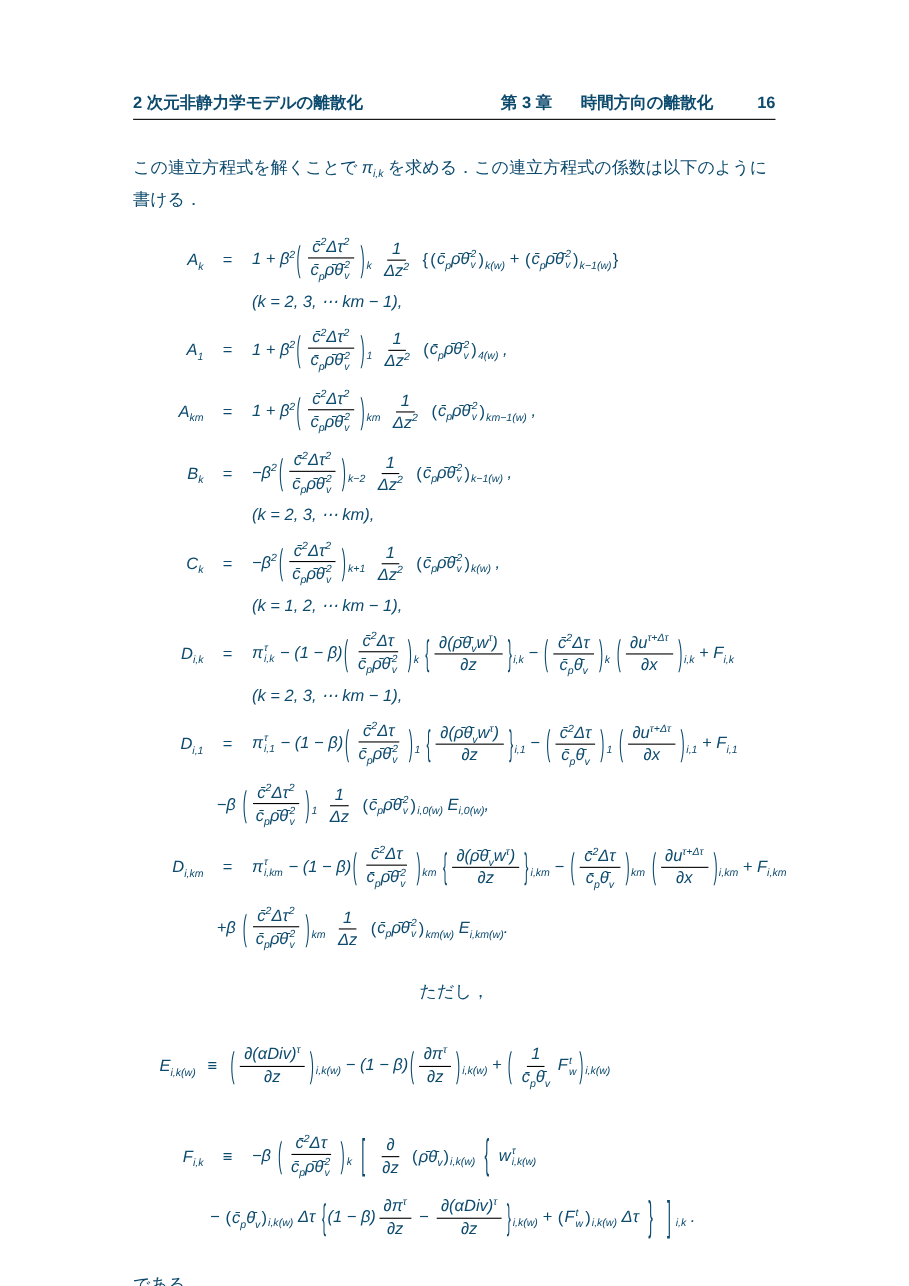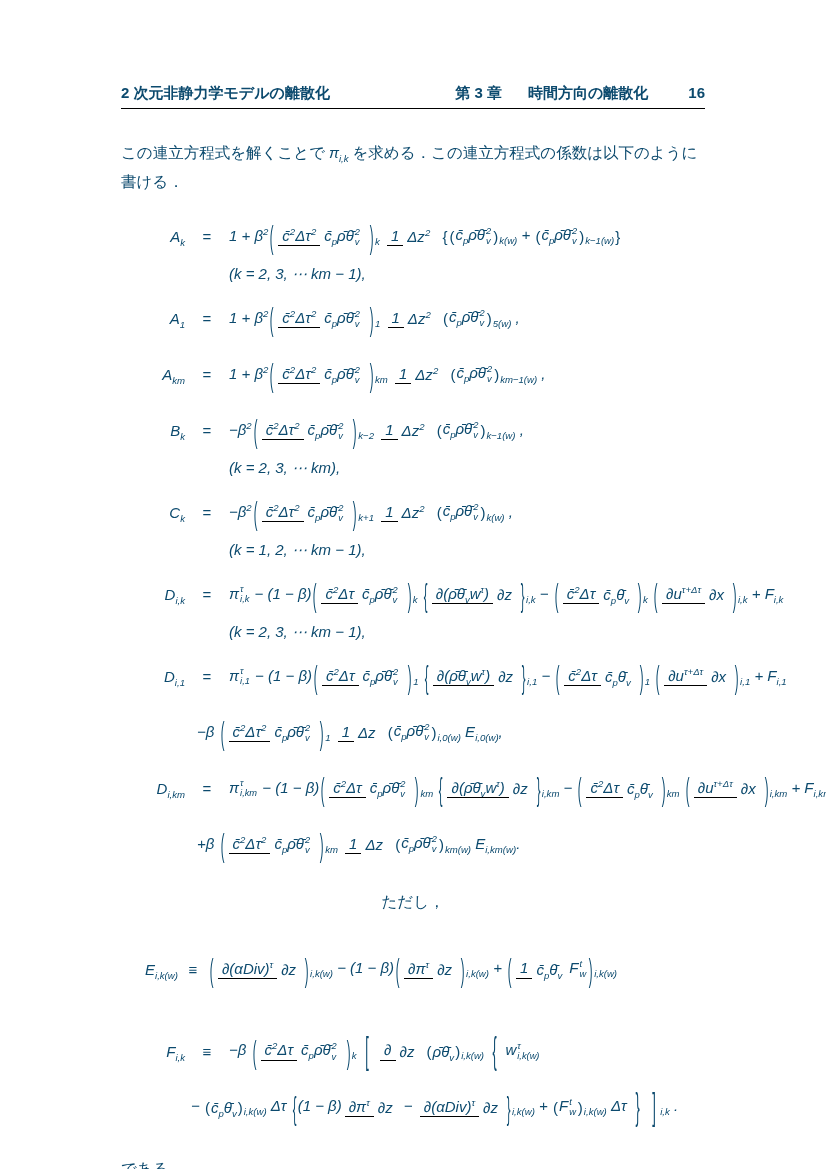--- a/index.html
+++ b/index.html
@@ -29,21 +29,21 @@
   .eqrow.cont .eq-rhs{margin-left:76px;}
   .erow-e{display:flex;align-items:center;white-space:nowrap;min-height:56px;
     margin:24px 0 26px 24px;}
   .erow-e .eq-rel{width:30px;}
   #fblock{margin-top:22px;}
   #fblock .eqrow.cont .eq-rhs{margin-left:70px;}
   .tadashi{margin-top:16px;text-align:center;}
   .dearu{margin-top:20px;}
   
   sup.msup,sub.msub{font-size:0.64em;line-height:0;}
-  .mfrac{display:inline-flex;flex-direction:row;align-items:center;vertical-align:middle;
+  .mfrac{display:inline-flex;flex-direction:column;align-items:center;vertical-align:middle;
     margin:0 3px;line-height:1.15;}
   .mnum{display:block;padding:0 4px 1px;border-bottom:1px solid #000;}
   .mden{display:block;padding:1px 4px 0;}
   .mgroup{display:inline-flex;align-items:center;vertical-align:middle;}
   .mginner{display:inline;white-space:nowrap;}
   .mdelim{display:inline-block;font-style:normal;margin:0 1px;transform-origin:center;}
   .mgroup.tall>.mdelim{transform:scale(0.75,2.15);}
   .mdelim.mtall{transform:scale(0.85,2.5);margin:0 4px;}
   .mss{display:inline-flex;flex-direction:column;vertical-align:middle;
     font-size:0.62em;line-height:1.1;text-align:left;margin:0 1px;}
@@ -131,21 +131,21 @@
             </span><sub class="msub">1</sub> <span class="mfrac">
               <span class="mnum">1</span>
               <span class="mden">Δz<sup class="msup">2</sup></span>
             </span> <span class="mgroup">
               <span class="mdelim">(</span>
               <span class="mginner">c̄<sub class="msub">p</sub>ρ̄θ̄<span class="mss">
                   <span class="mss-t">2</span>
                   <span class="mss-b">v</span>
                 </span></span>
               <span class="mdelim">)</span>
-            </span><sub class="msub">5(w)</sub> ,</span>
+            </span><sub class="msub">4(w)</sub> ,</span>
   </div>
 
   <div class="eqrow main">
     <span class="eq-lhs math">A<sub class="msub">km</sub></span>
     <span class="eq-rel math">=</span>
     <span class="eq-rhs math">1 + β<sup class="msup">2</sup><span class="mgroup tall">
               <span class="mdelim">(</span>
               <span class="mginner"><span class="mfrac">
                   <span class="mnum">c̄<sup class="msup">2</sup>Δτ<sup class="msup">2</sup></span>
                   <span class="mden">c̄<sub class="msub">p</sub>ρ̄θ̄<span class="mss">

